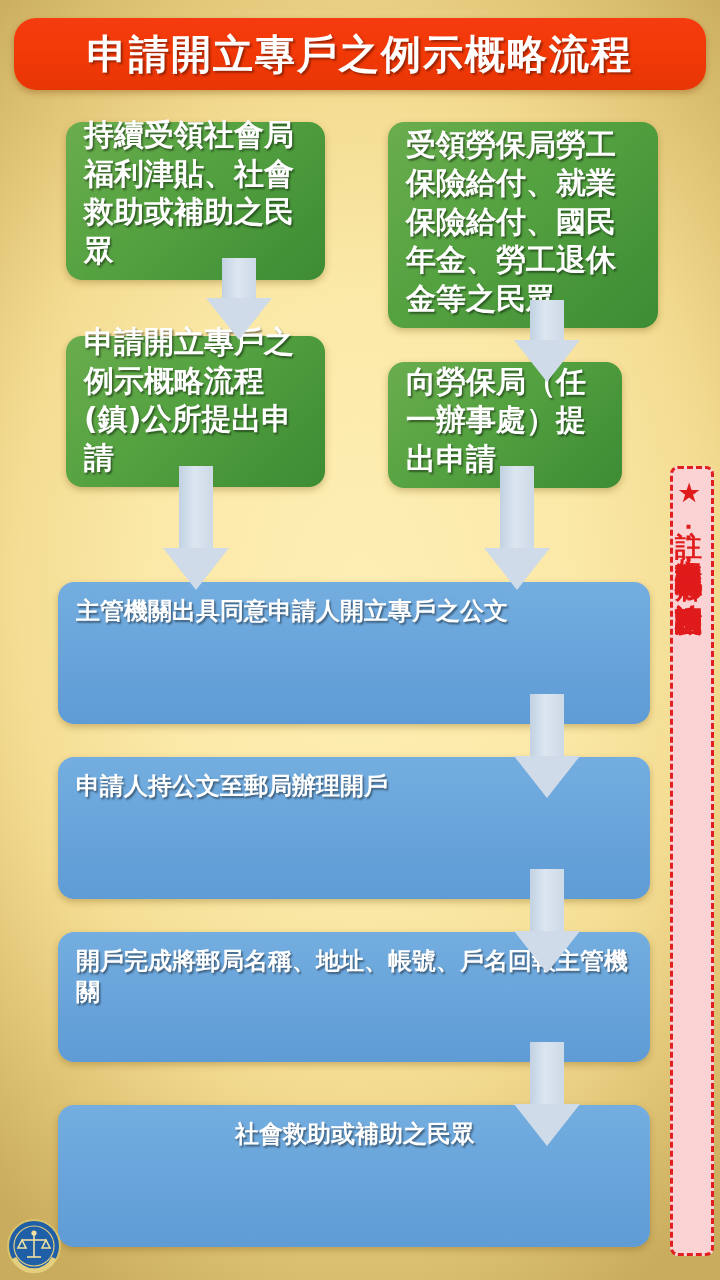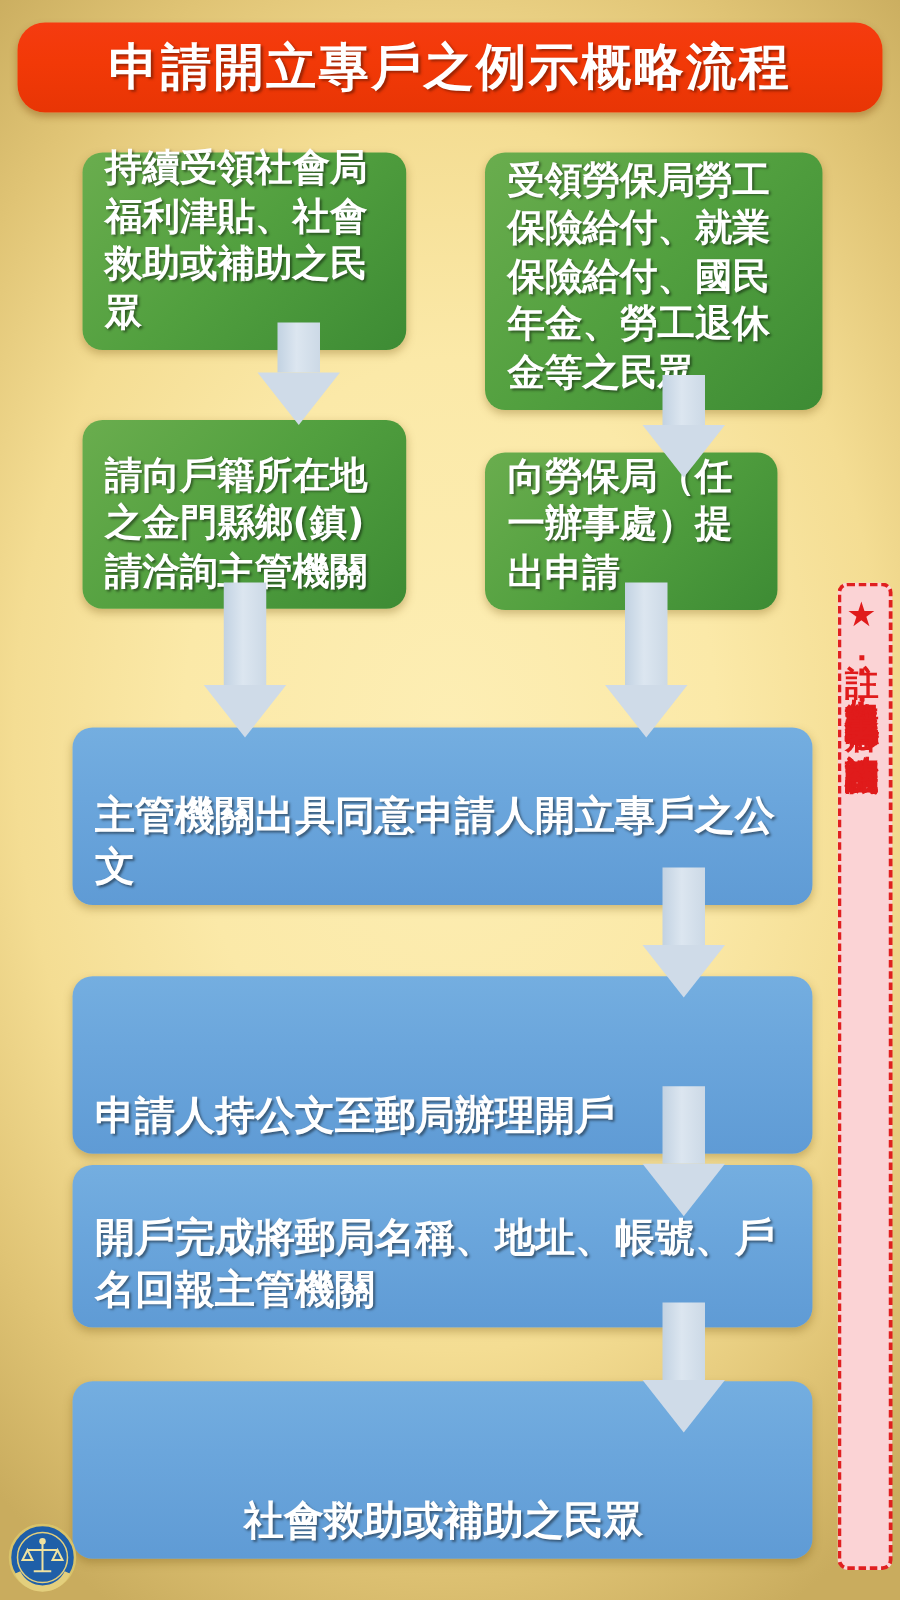--- a/index.html
+++ b/index.html
@@ -66,37 +66,37 @@
     display: flex;
     align-items: flex-start;
   }
   .node.green {
     background: linear-gradient(135deg, #6aad4e 0%, #52a03f 48%, #3d8b34 100%);
     font-size: 30px;
     align-items: flex-end;
   }
   .node.blue {
     background: linear-gradient(180deg, #74aee0 0%, #6ba6dc 40%, #5f9bd5 100%);
-    font-size: 32px;
-    align-items: flex-end;
+    font-size: 24px;
+    align-items: flex-start;
   }
   .node .node-text {
     display: block;
     width: 100%;
   }
 
   
   #box-g1 { left: 66px;  top: 122px; width: 259px; height: 158px; }
   #box-g2 { left: 388px; top: 122px; width: 270px; height: 206px; }
   #box-g3 { left: 66px;  top: 336px; width: 259px; height: 151px; }
   #box-g4 { left: 388px; top: 362px; width: 234px; height: 126px; }
 
   
   #box-b1 { left: 58px; top: 582px;  width: 592px; height: 142px; }
-  #box-b2 { left: 58px; top: 757px;  width: 592px; height: 142px; margin-top: 24px; }
+  #box-b2 { left: 58px; top: 757px;  width: 592px; height: 142px; }
   #box-b3 { left: 58px; top: 932px;  width: 592px; height: 130px; }
   #box-b4 { left: 58px; top: 1105px; width: 592px; height: 142px; }
 
   #box-b4 .node-text { text-align: center; }
 
   
   .arrow {
     position: absolute;
     display: block;
   }
@@ -181,21 +181,21 @@
 
   <div class="node green" id="box-g1">
     <span class="node-text">持續受領社會局福利津貼、社會救助或補助之民眾</span>
   </div>
 
   <div class="node green" id="box-g2">
     <span class="node-text">受領勞保局勞工保險給付、就業保險給付、國民年金、勞工退休金等之民眾</span>
   </div>
 
   <div class="node green" id="box-g3">
-    <span class="node-text">請向戶籍所在地之金門縣鄉(鎮)請洽詢主管機關</span>
+    <span class="node-text">申請開立專戶之例示概略流程(鎮)公所提出申請</span>
   </div>
 
   <div class="node green" id="box-g4">
     <span class="node-text">向勞保局（任一辦事處）提出申請</span>
   </div>
 
   <div class="node blue" id="box-b1">
     <span class="node-text">主管機關出具同意申請人開立專戶之公文</span>
   </div>
 

